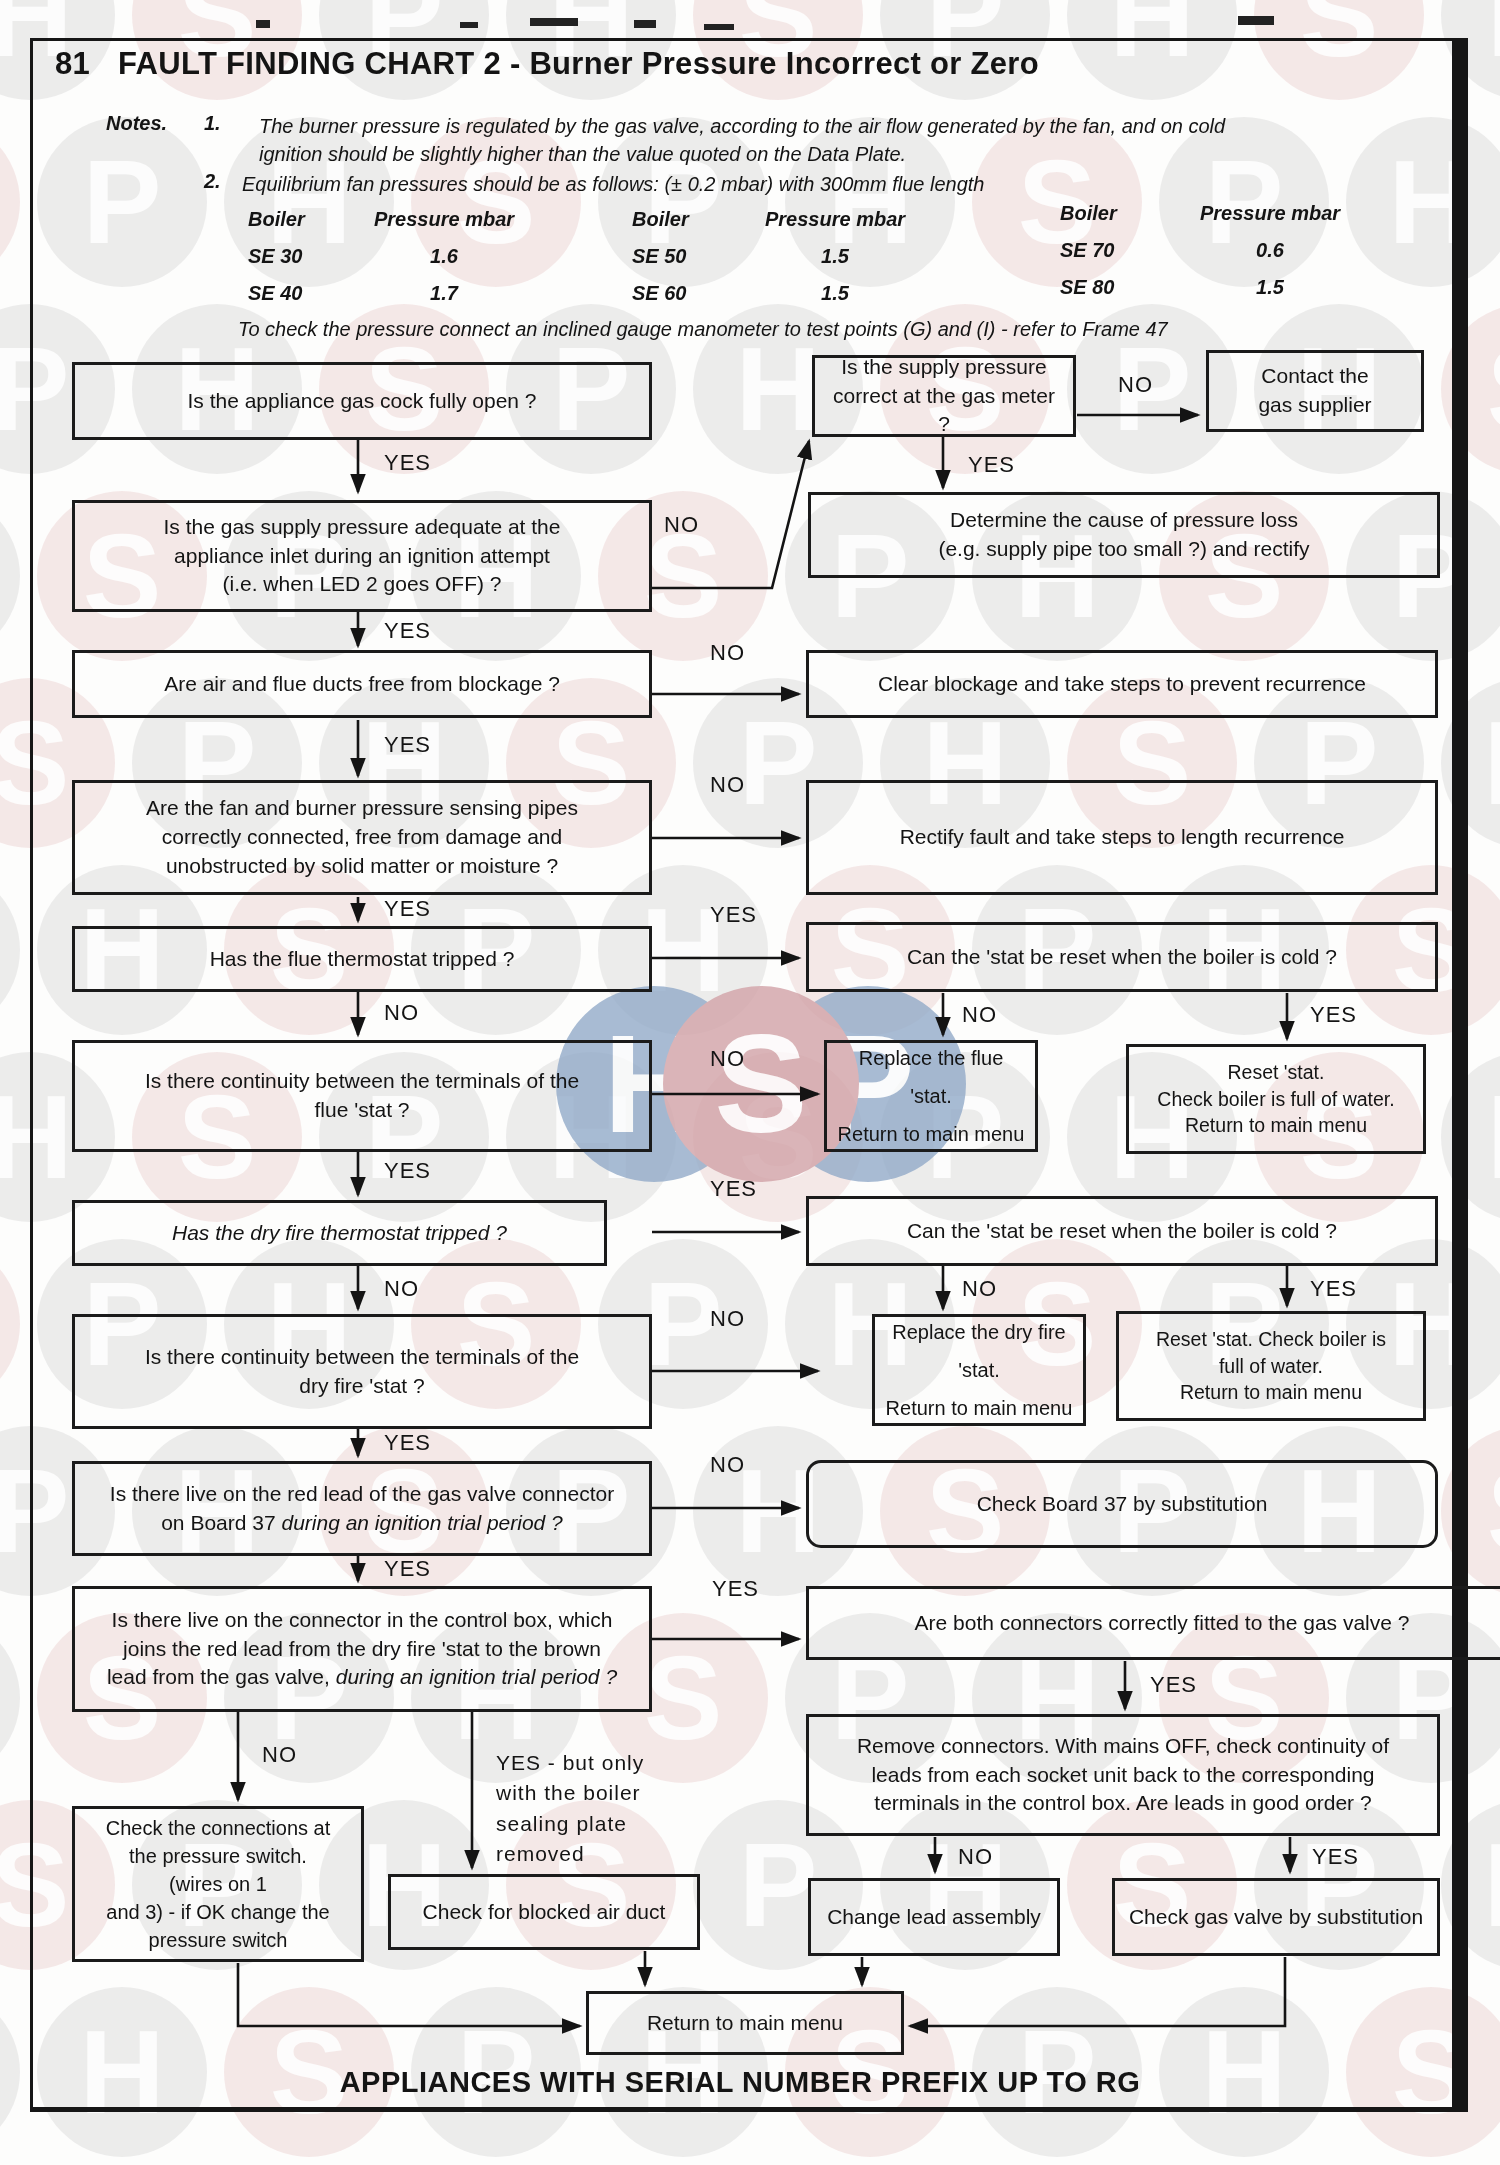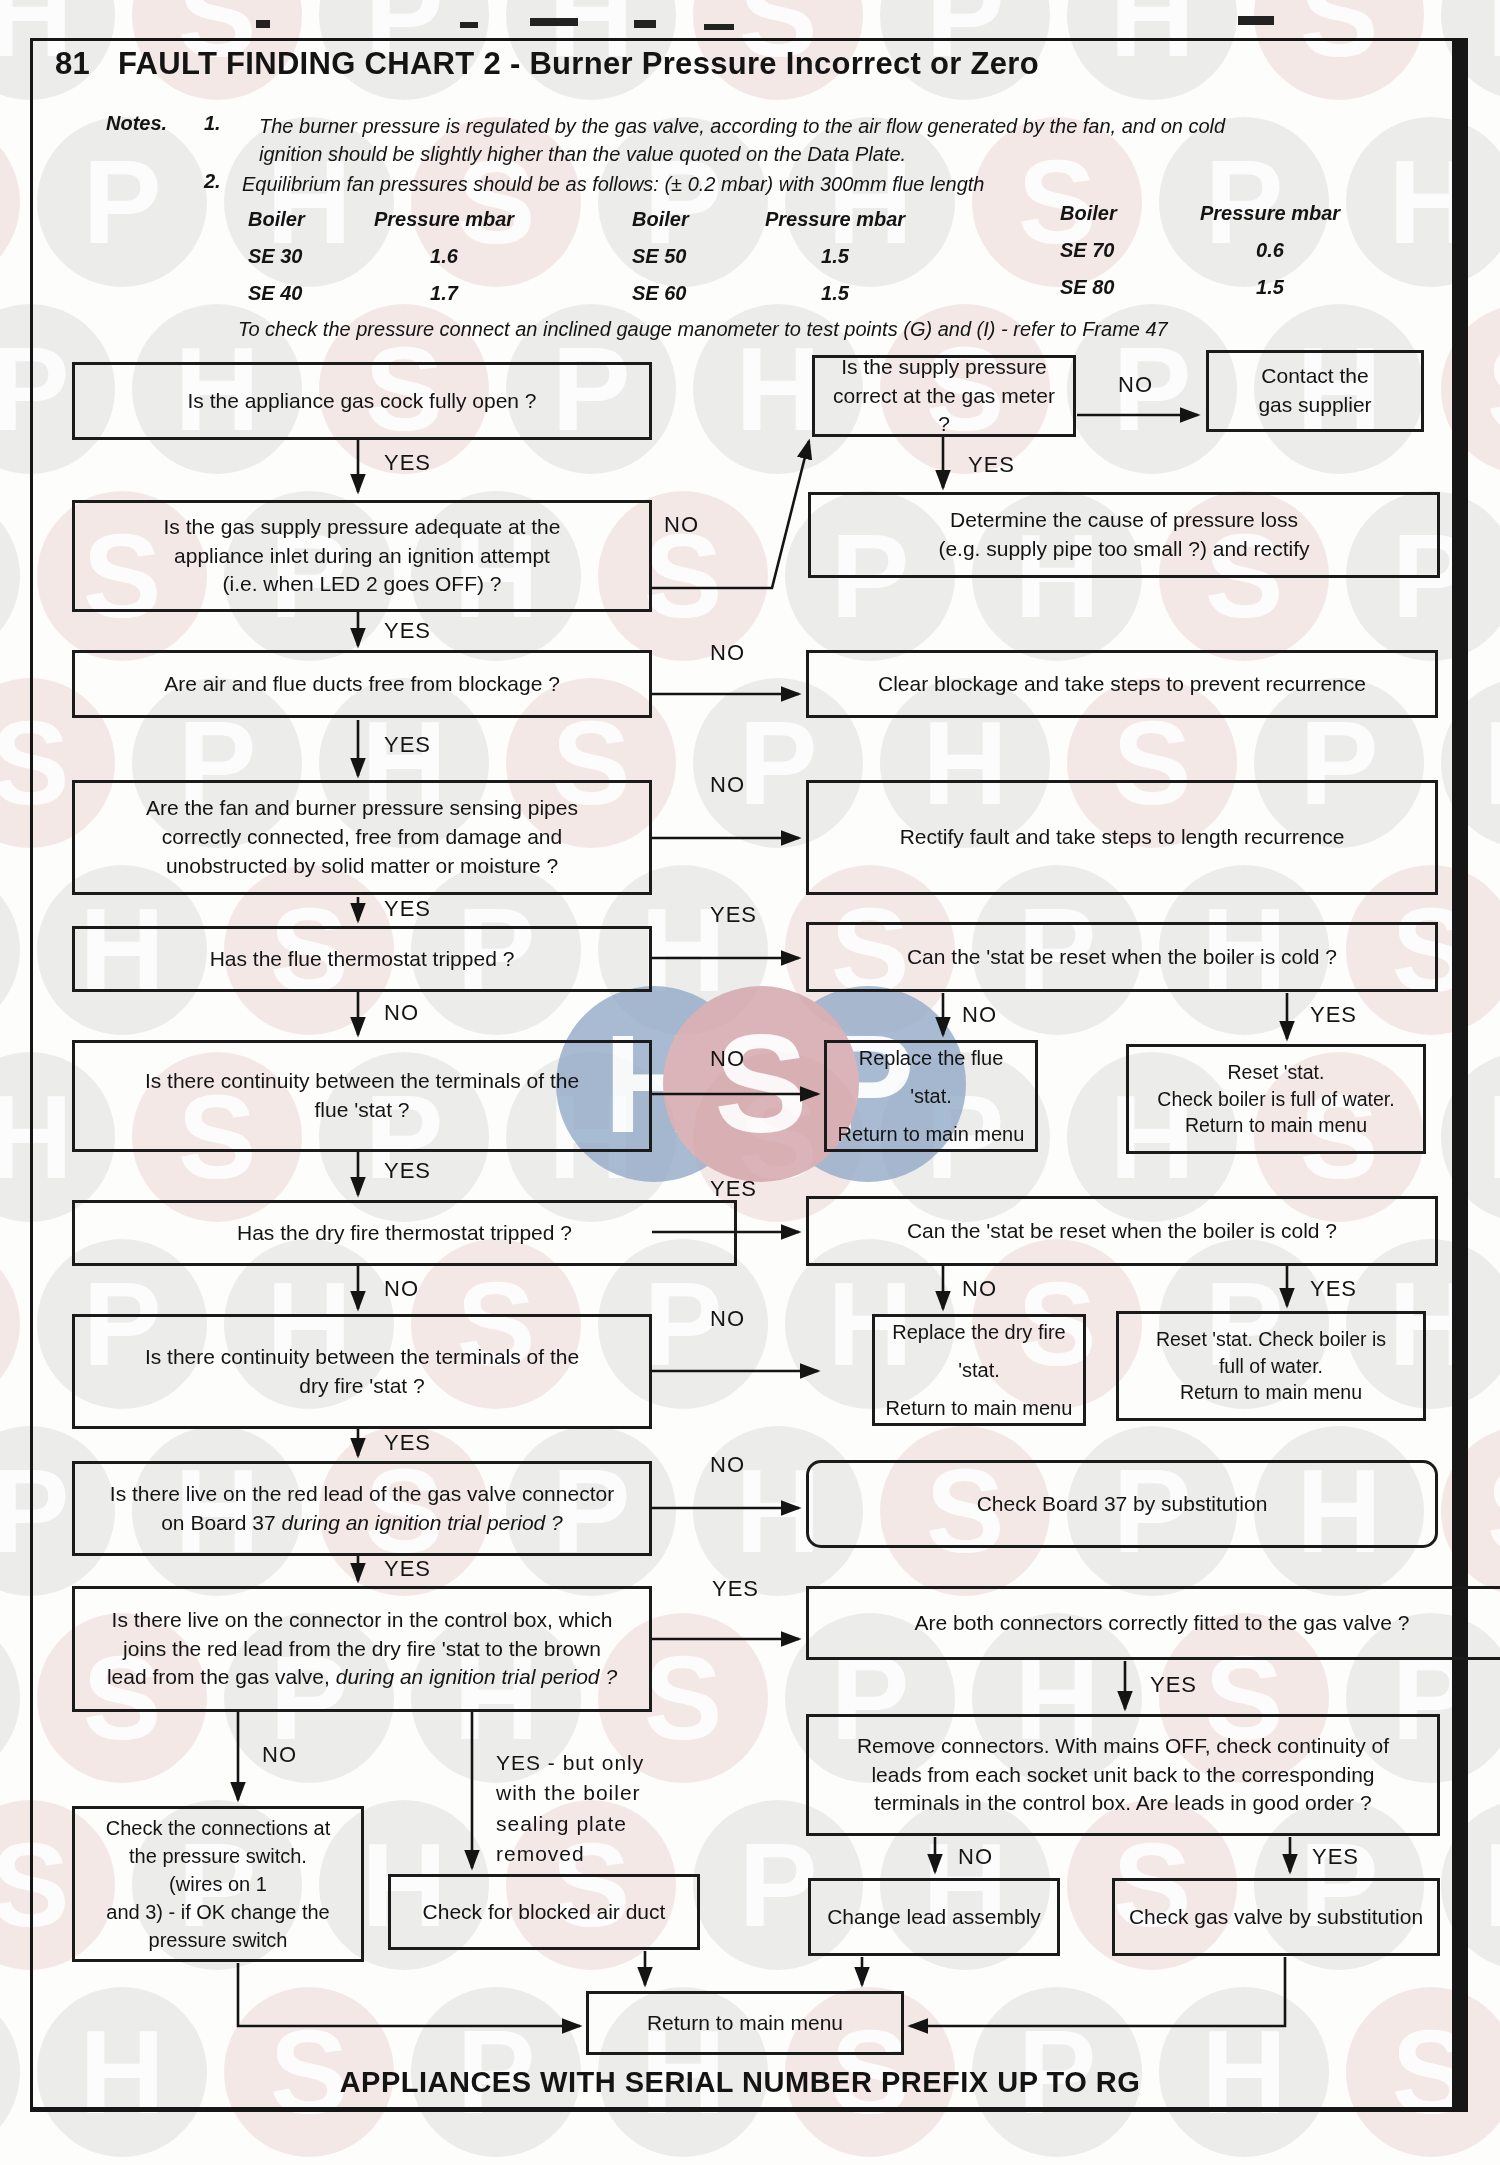--- a/index.html
+++ b/index.html
@@ -498,21 +498,21 @@
   <div class="fbox" style="left:806px;top:780px;width:632px;height:115px;">Rectify fault and take steps to length recurrence</div>
   <div class="fbox" style="left:72px;top:926px;width:580px;height:66px;">Has the flue thermostat tripped ?</div>
   <div class="fbox" style="left:806px;top:922px;width:632px;height:70px;">Can the 'stat be reset when the boiler is cold ?</div>
   <div class="fbox" style="left:72px;top:1040px;width:580px;height:112px;">Is there continuity between the terminals of the
 flue 'stat ?</div>
   <div class="fbox gap2" style="left:824px;top:1040px;width:214px;height:112px;font-size:20px;">Replace the flue 'stat.
 Return to main menu</div>
   <div class="fbox" style="left:1126px;top:1044px;width:300px;height:110px;font-size:19.5px;">Reset 'stat.
 Check boiler is full of water.
 Return to main menu</div>
-  <div class="fbox" style="left:72px;top:1200px;width:665px;height:66px;">Has the dry fire thermostat tripped ?</div>
+  <div class="fbox" style="left:72px;top:1200px;width:535px;height:66px;font-style:italic;">Has the dry fire thermostat tripped ?</div>
   <div class="fbox" style="left:806px;top:1196px;width:632px;height:70px;">Can the 'stat be reset when the boiler is cold ?</div>
   <div class="fbox" style="left:72px;top:1314px;width:580px;height:115px;">Is there continuity between the terminals of the
 dry fire 'stat ?</div>
   <div class="fbox gap2" style="left:872px;top:1314px;width:214px;height:112px;font-size:20px;">Replace the dry fire 'stat.
 Return to main menu</div>
   <div class="fbox" style="left:1116px;top:1311px;width:310px;height:110px;font-size:19.5px;">Reset 'stat. Check boiler is
 full of water.
 Return to main menu</div>
   <div class="fbox" style="left:72px;top:1461px;width:580px;height:95px;"><span><span>Is there live on the red lead of the gas valve connector
 on Board 37 </span><i>during an ignition trial period ?</i></span></div>

